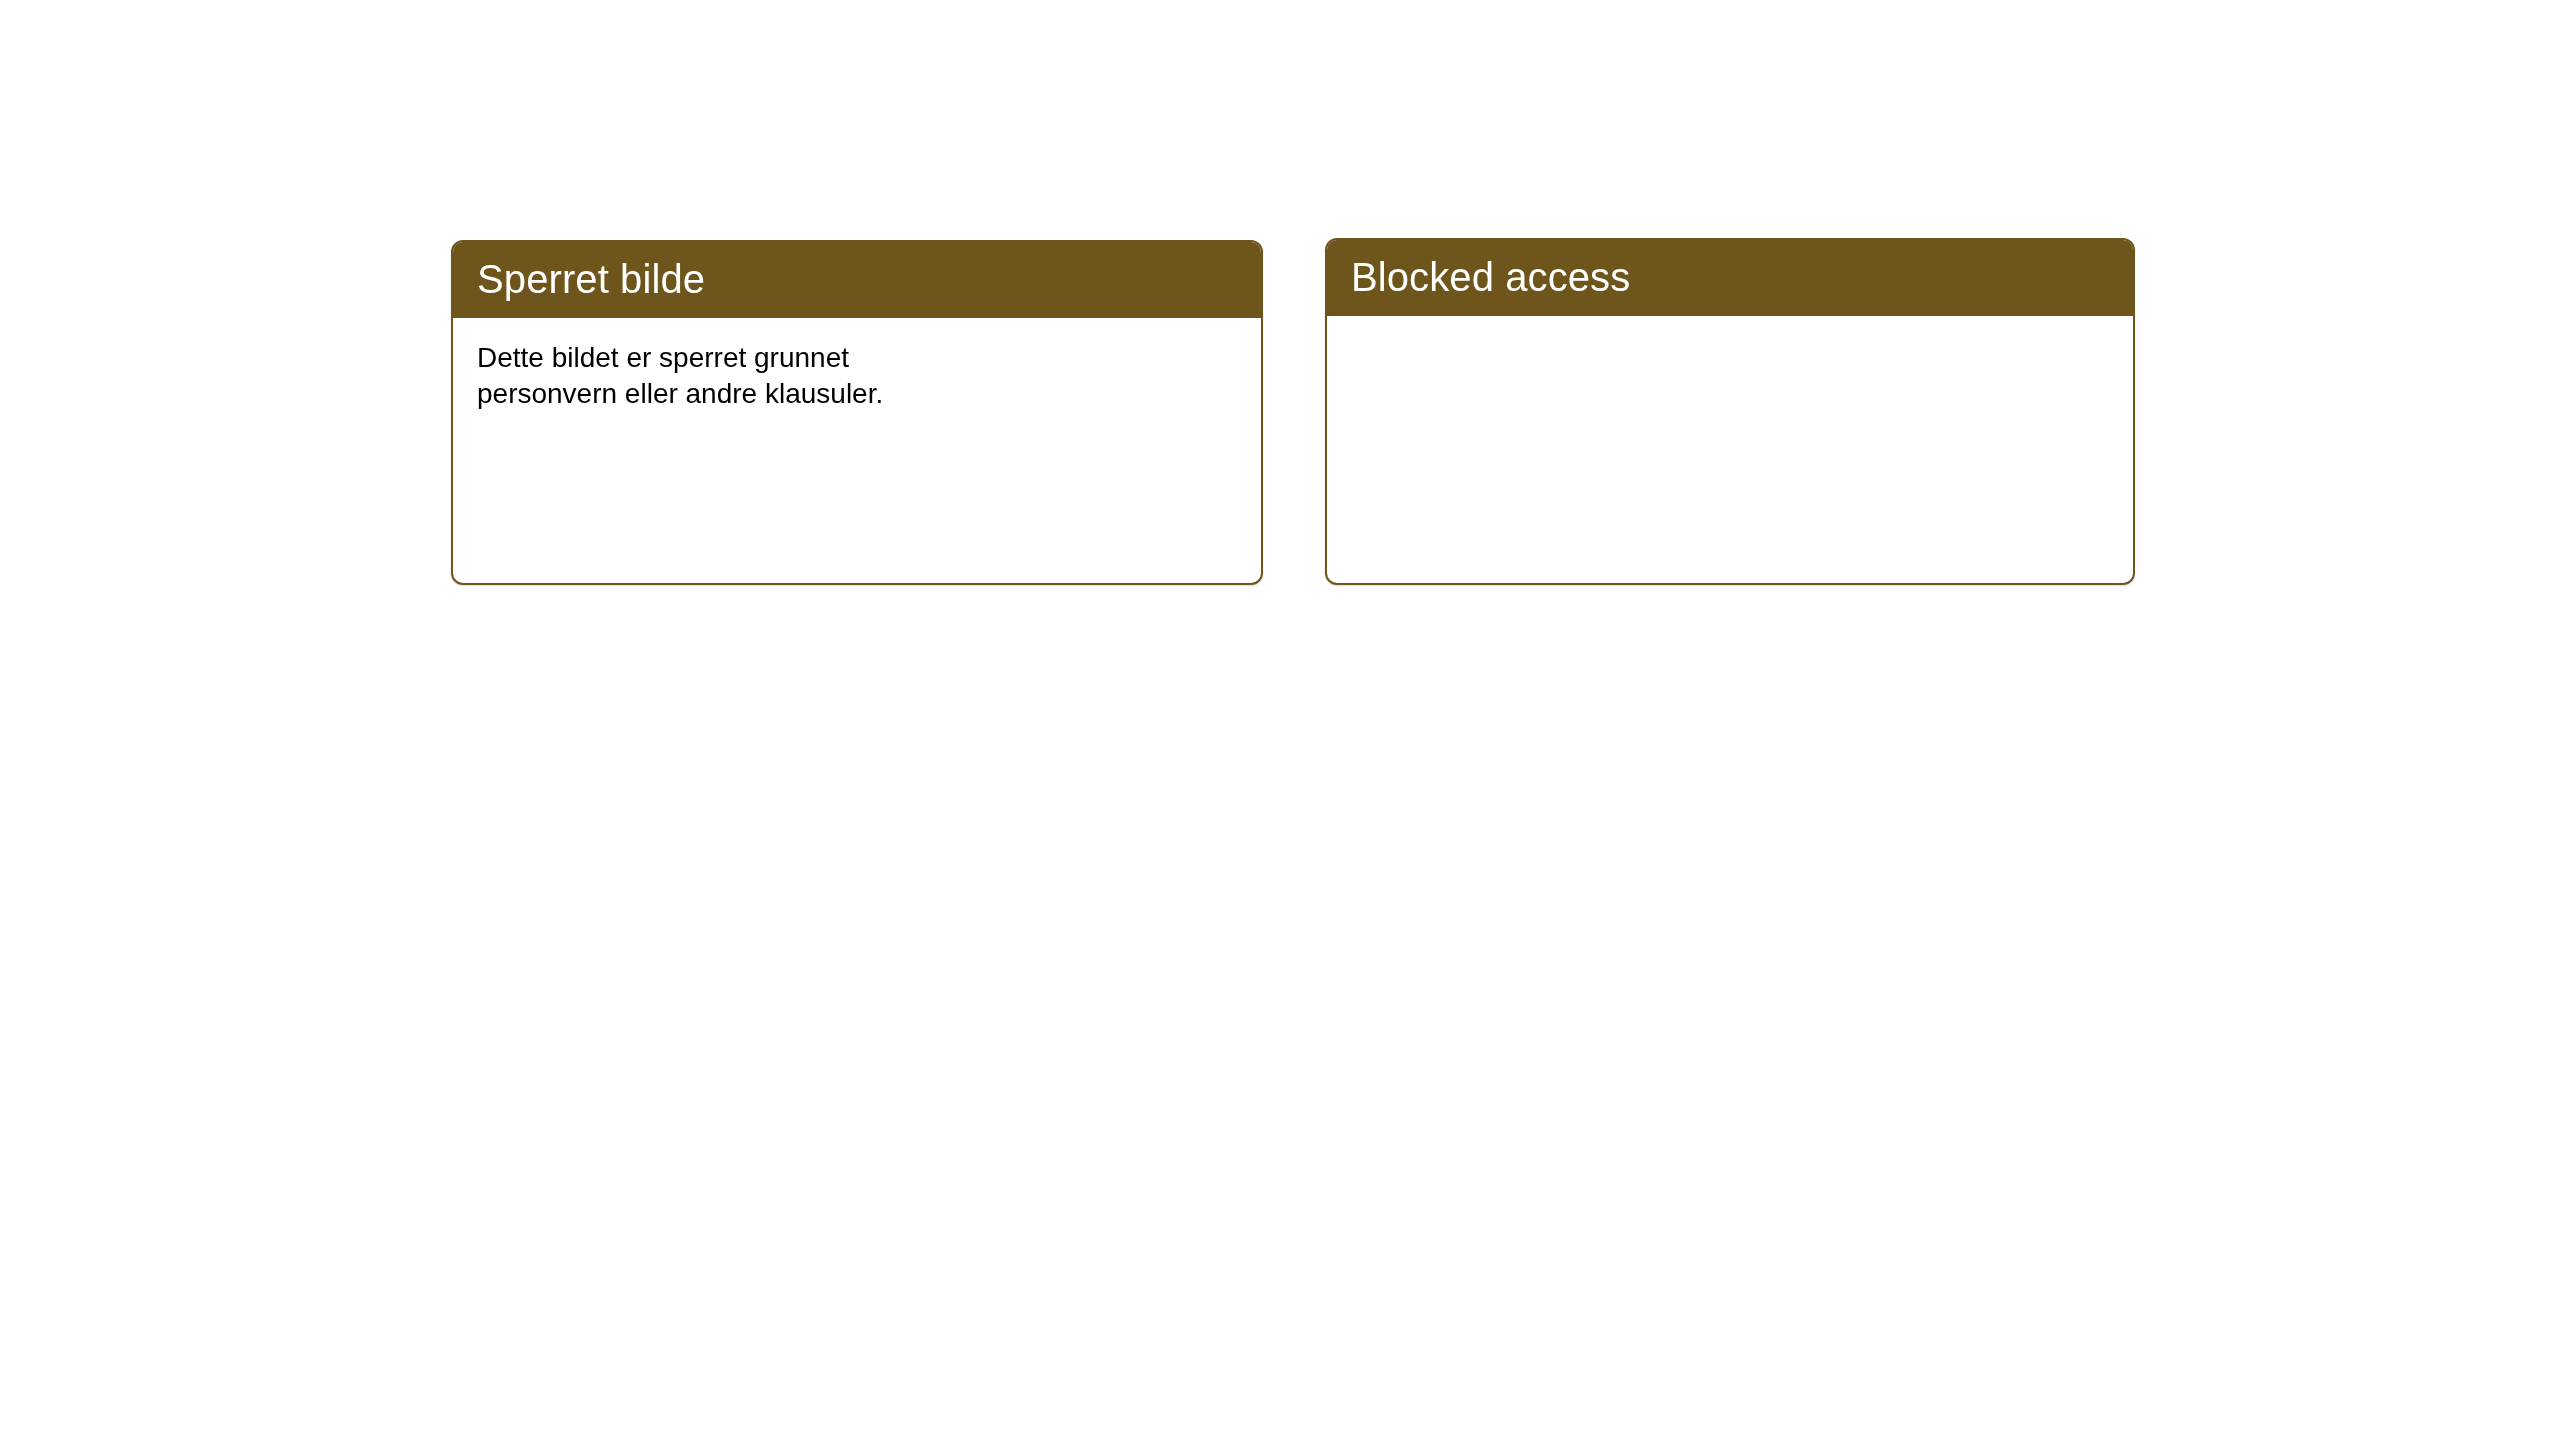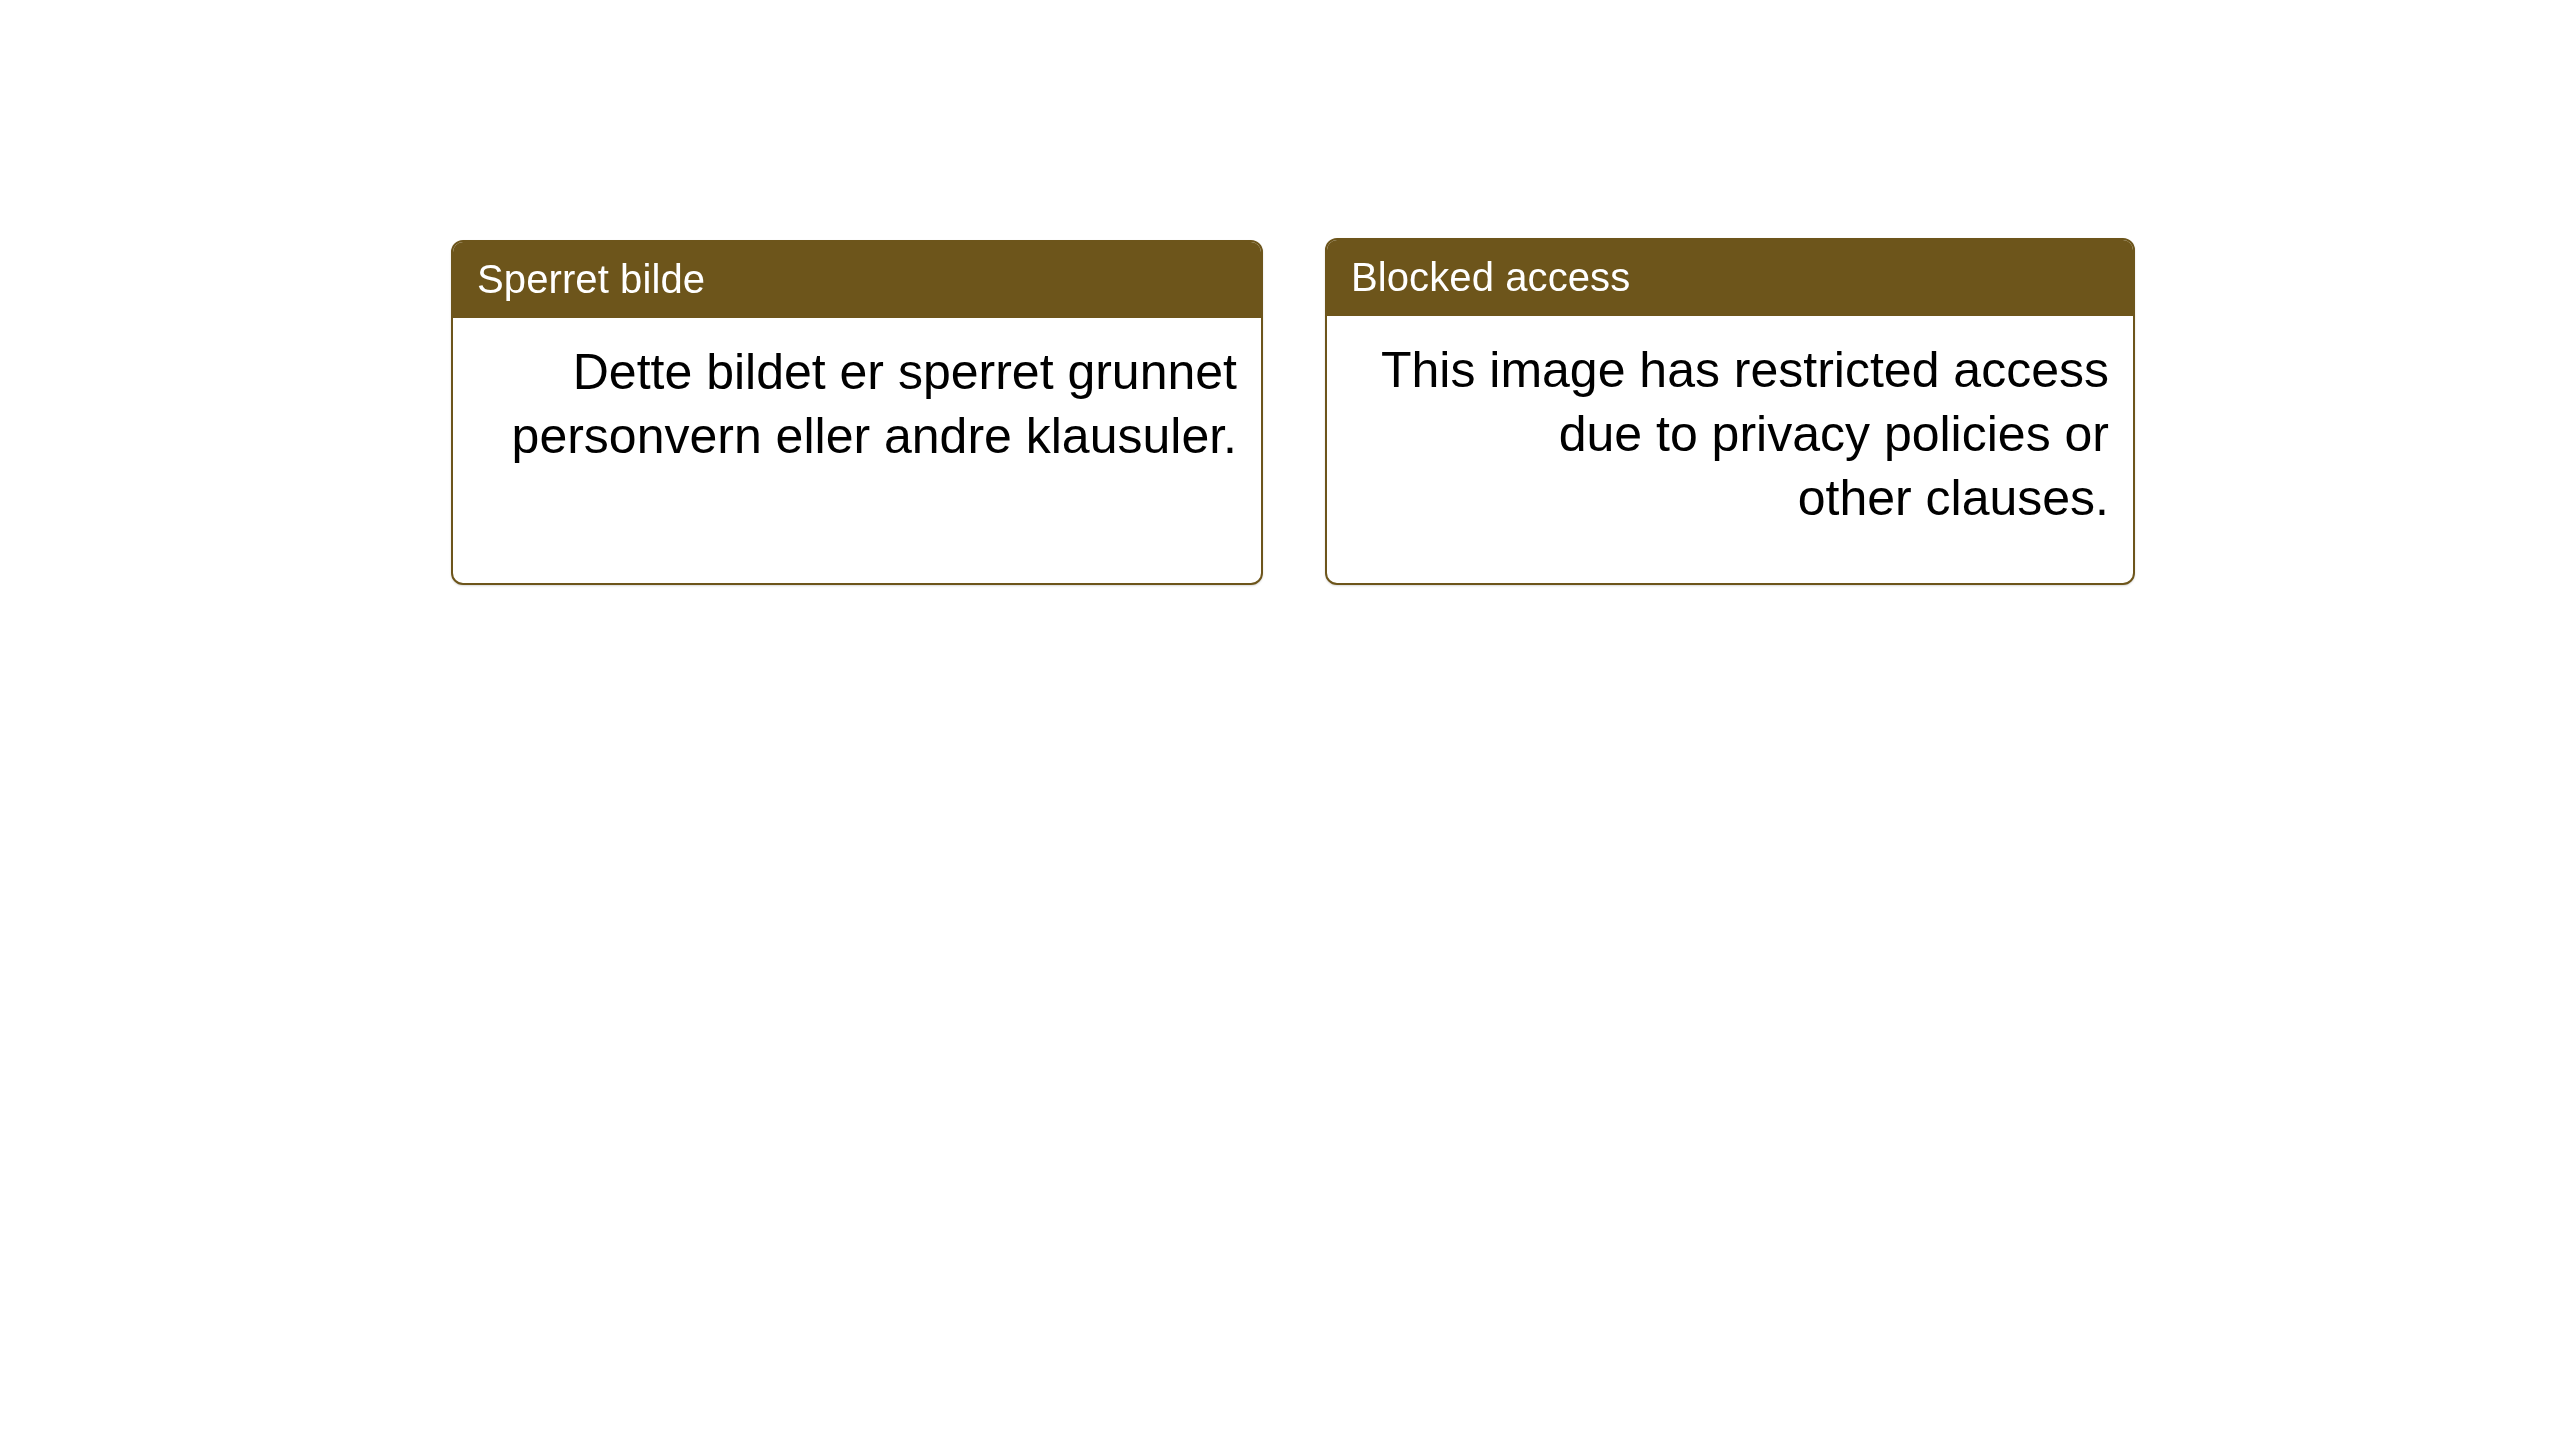--- a/index.html
+++ b/index.html
@@ -36,25 +36,24 @@
     font-size: 40px;
     line-height: 1;
     padding: 17px 24px 19px 24px;
     white-space: nowrap;
     letter-spacing: 0.1px;
   }
 
   .notice-body {
     box-sizing: border-box;
     color: #000000;
-    font-size: 50px;
+    font-size: 28px;
     line-height: 1.28;
     padding: 22px 24px 0 24px;
     white-space: pre-line;
-    text-align: right;
   }
 
   
   #card-no {
     left: 451px;
     top: 240px;
     width: 812px;
     height: 345px;
   }
 
@@ -72,18 +71,15 @@
 <div id="stage">
 
   <div class="notice-card" id="card-no">
     <div class="notice-header">Sperret bilde</div>
     <div class="notice-body">Dette bildet er sperret grunnet
 personvern eller andre klausuler.</div>
   </div>
 
   <div class="notice-card" id="card-en">
     <div class="notice-header">Blocked access</div>
-    <div class="notice-body">This image has restricted access
-due to privacy policies or
-other clauses.</div>
   </div>
 
 </div>
 
 </body></html>

